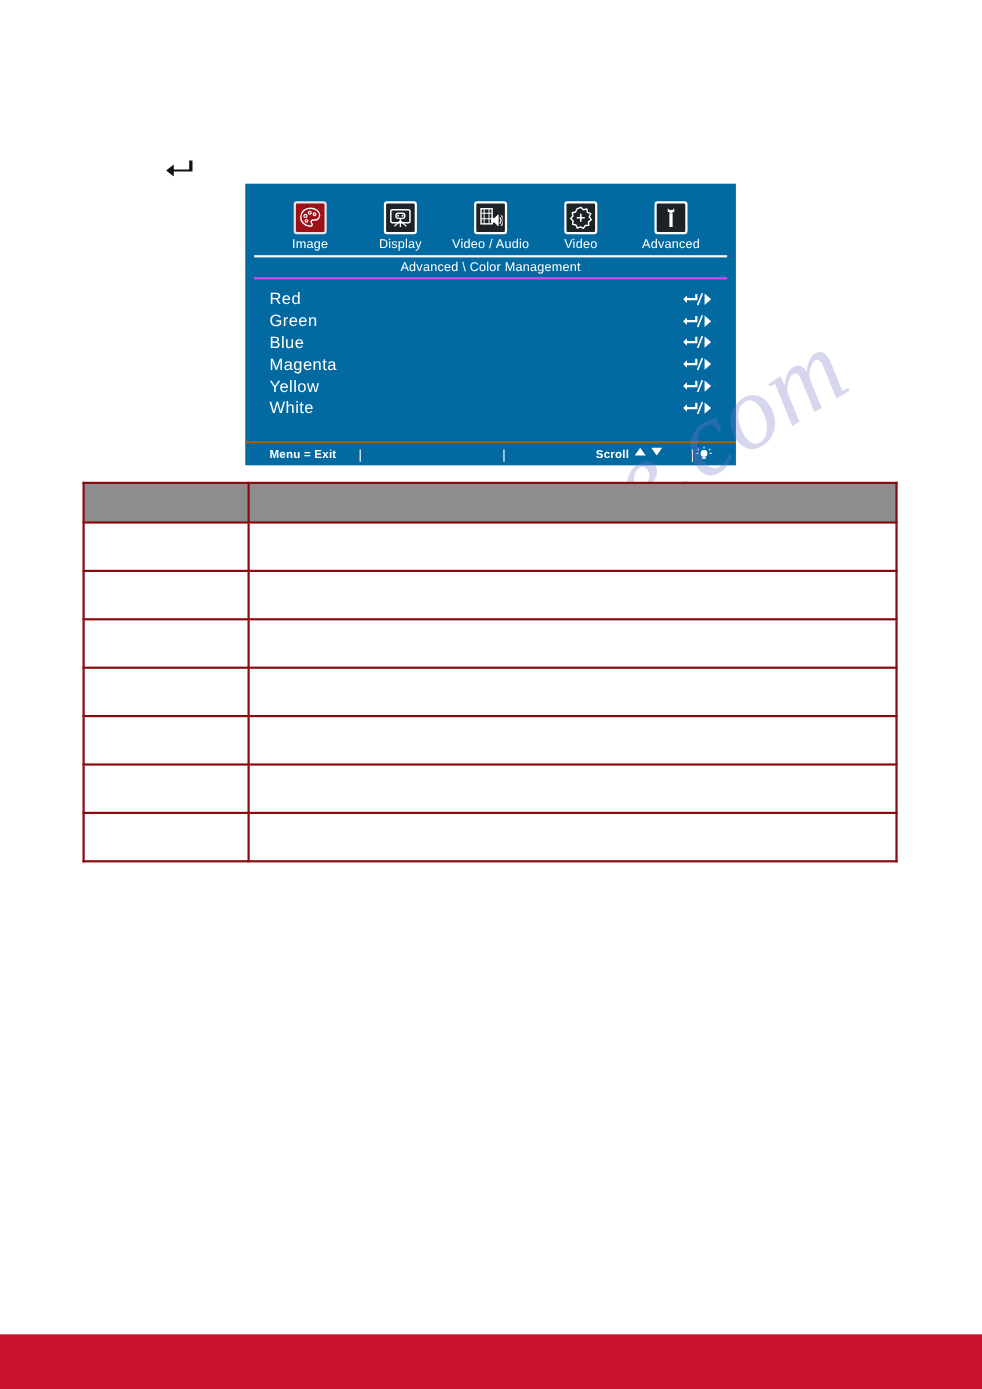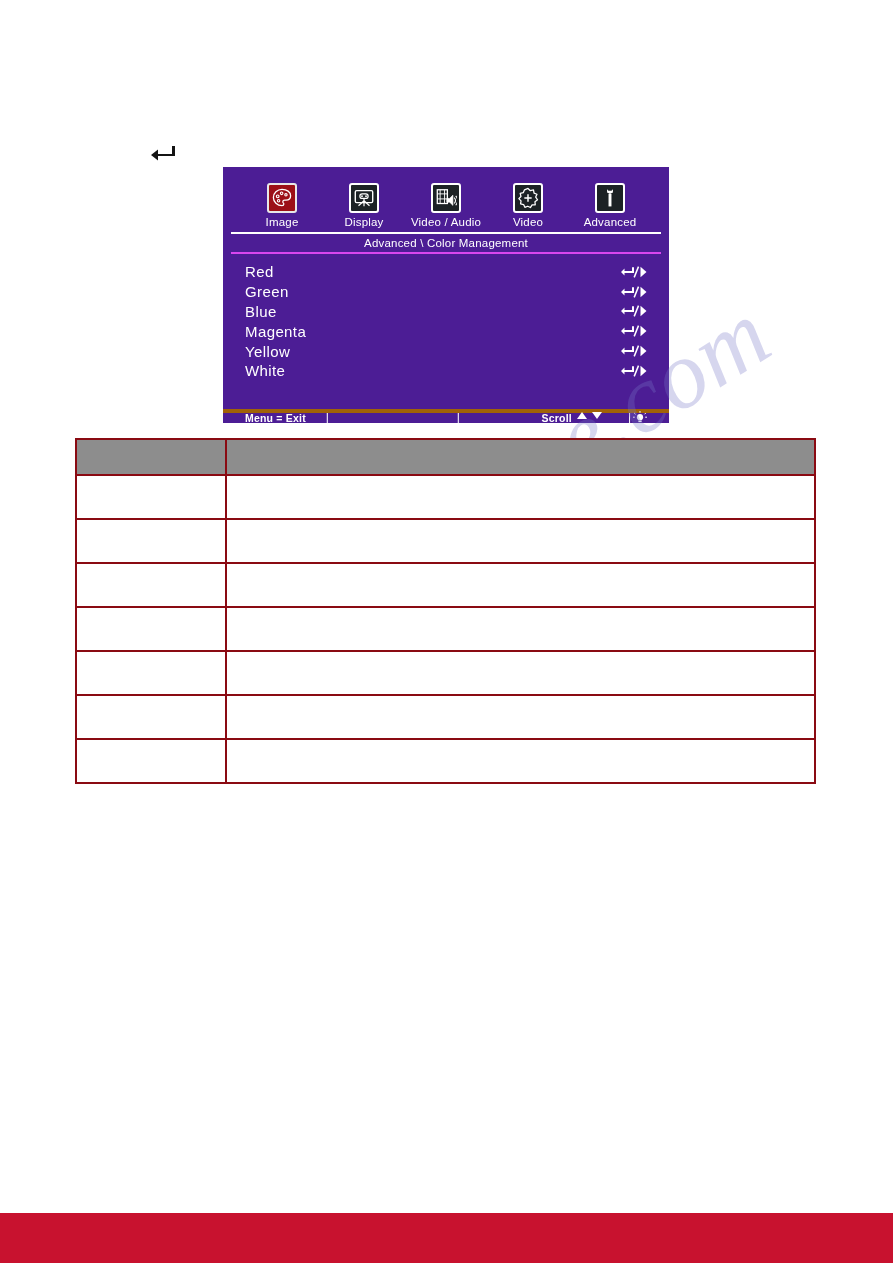--- a/index.html
+++ b/index.html
@@ -25,21 +25,21 @@
   }
   #return-arrow svg { display: block; }
 
   
   #osd-menu {
     position: absolute;
     left: 223px;
     top: 167px;
     width: 446px;
     height: 256px;
-    background: #4c1d95;
+    background: #0369a1;
     box-sizing: border-box;
   }
 
   #osd-tabbar {
     display: flex;
     align-items: flex-end;
     justify-content: space-between;
     padding: 9px 18px 0 18px;
     box-sizing: border-box;
     height: 62px;
@@ -114,26 +114,26 @@
     align-items: center;
     justify-content: flex-end;
   }
   .osd-row-adjust svg { display: block; }
 
   #osd-footer {
     position: absolute;
     left: 0;
     right: 0;
     bottom: 0;
-    height: 14px;
+    height: 22px;
     display: flex;
     align-items: center;
     padding: 0 22px;
     box-sizing: border-box;
-    border-top: 4px solid #a16207;
+    border-top: 2px solid #a16207;
   }
   .osd-foot-text {
     color: #ffffff;
     font-size: 10.5px;
     font-weight: bold;
     letter-spacing: .2px;
     white-space: nowrap;
   }
   .osd-foot-sep {
     color: #ffffff;

